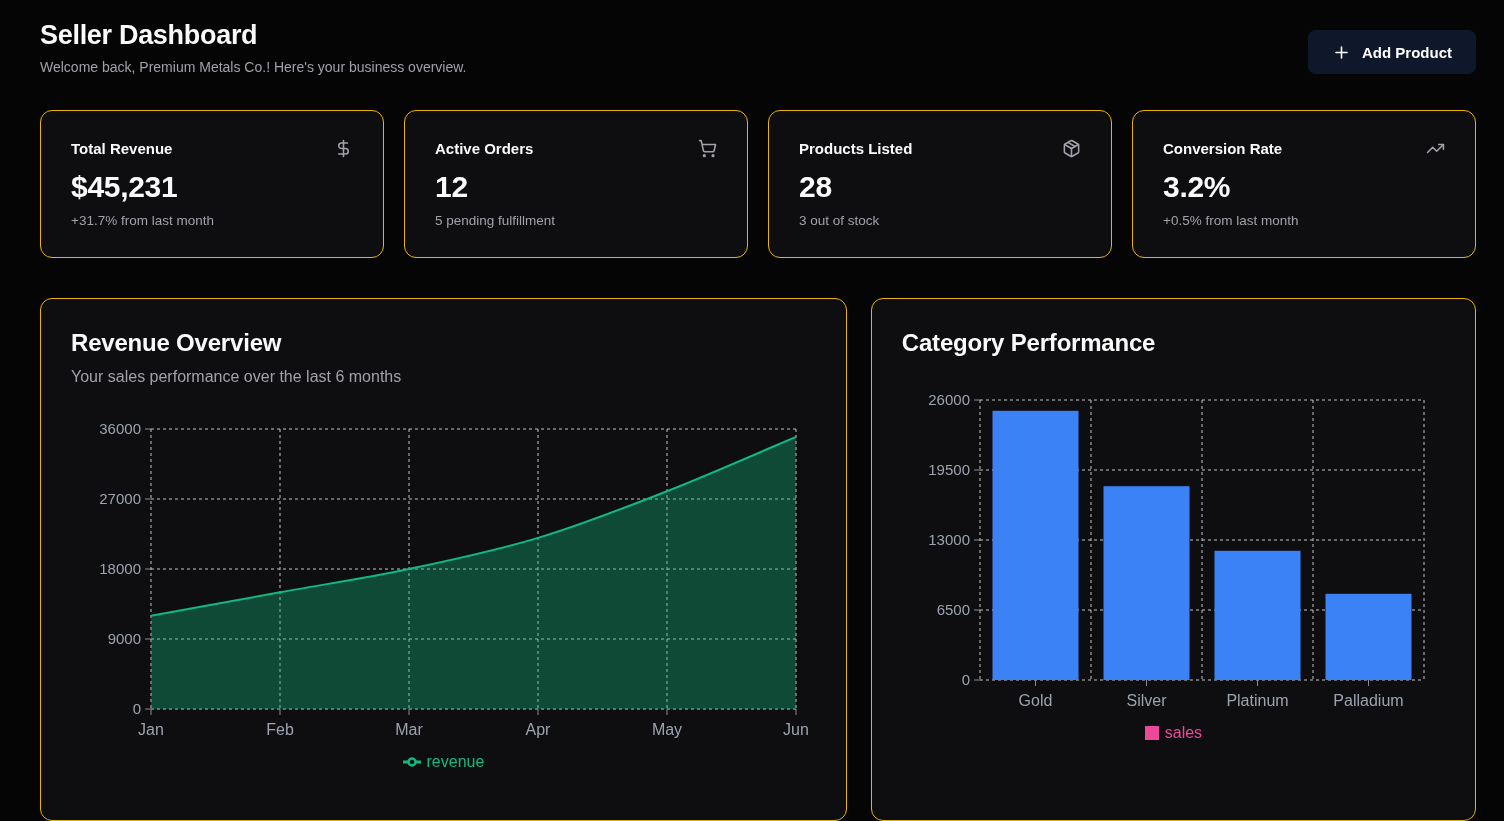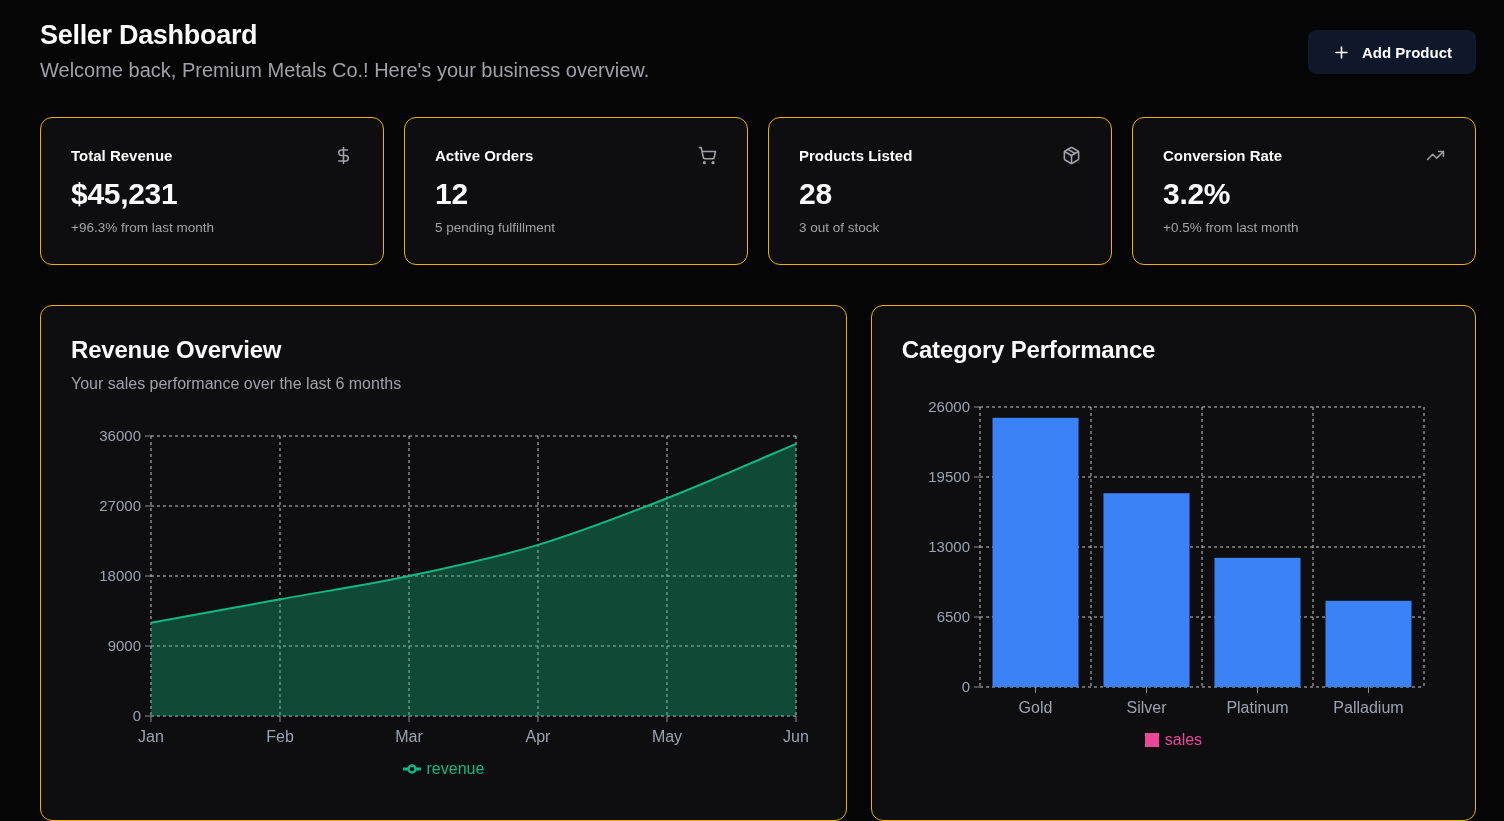--- a/index.html
+++ b/index.html
@@ -7,21 +7,21 @@
   body {
     background: #050505;
     color: #fafafa;
     font-family: "Liberation Sans", sans-serif;
   }
   .page { padding: 20px 28px 0 40px; display: flex; flex-direction: column; height: 100%; }
 
   
   .header-row { display: flex; justify-content: space-between; align-items: flex-start; }
   .page-title { font-size: 27px; font-weight: 700; letter-spacing: -0.3px; }
-  .page-subtitle { font-size: 20px; color: #a1a1aa; margin-top: 8px; }
+  .page-subtitle { font-size: 14px; color: #a1a1aa; margin-top: 8px; }
   .add-btn {
     display: inline-flex; align-items: center; gap: 11px;
     height: 44px; padding: 0 24px; margin-top: 10px;
     background: #0f172a; color: #fff; border: none; border-radius: 8px;
     font-size: 15px; font-weight: 600; font-family: inherit; cursor: pointer;
   }
   .add-btn svg { width: 17px; height: 17px; }
 
   
   .stats-row { display: grid; grid-template-columns: repeat(4, 1fr); gap: 20px; margin-top: 35px; }
@@ -74,21 +74,21 @@
       <div class="stat-top">
         <span class="stat-label">Total Revenue</span>
         <span class="stat-icon">
           <svg viewBox="0 0 24 24" fill="none" stroke="currentColor" stroke-width="2" stroke-linecap="round" stroke-linejoin="round">
               <line x1="12" x2="12" y1="2" y2="22"></line>
               <path d="M17 5H9.5a3.5 3.5 0 0 0 0 7h5a3.5 3.5 0 0 1 0 7H6"></path>
             </svg>
         </span>
       </div>
       <div class="stat-value">$45,231</div>
-      <div class="stat-note">+96.3% from last month</div>
+      <div class="stat-note">+31.7% from last month</div>
     </div>
 
     <div class="card stat-card">
       <div class="stat-top">
         <span class="stat-label">Active Orders</span>
         <span class="stat-icon">
           <svg viewBox="0 0 24 24" fill="none" stroke="currentColor" stroke-width="2" stroke-linecap="round" stroke-linejoin="round">
               <circle cx="8" cy="21" r="1"></circle>
               <circle cx="19" cy="21" r="1"></circle>
               <path d="M2.05 2.05h2l2.66 12.42a2 2 0 0 0 2 1.58h9.78a2 2 0 0 0 1.95-1.57l1.65-7.43H5.12"></path>

